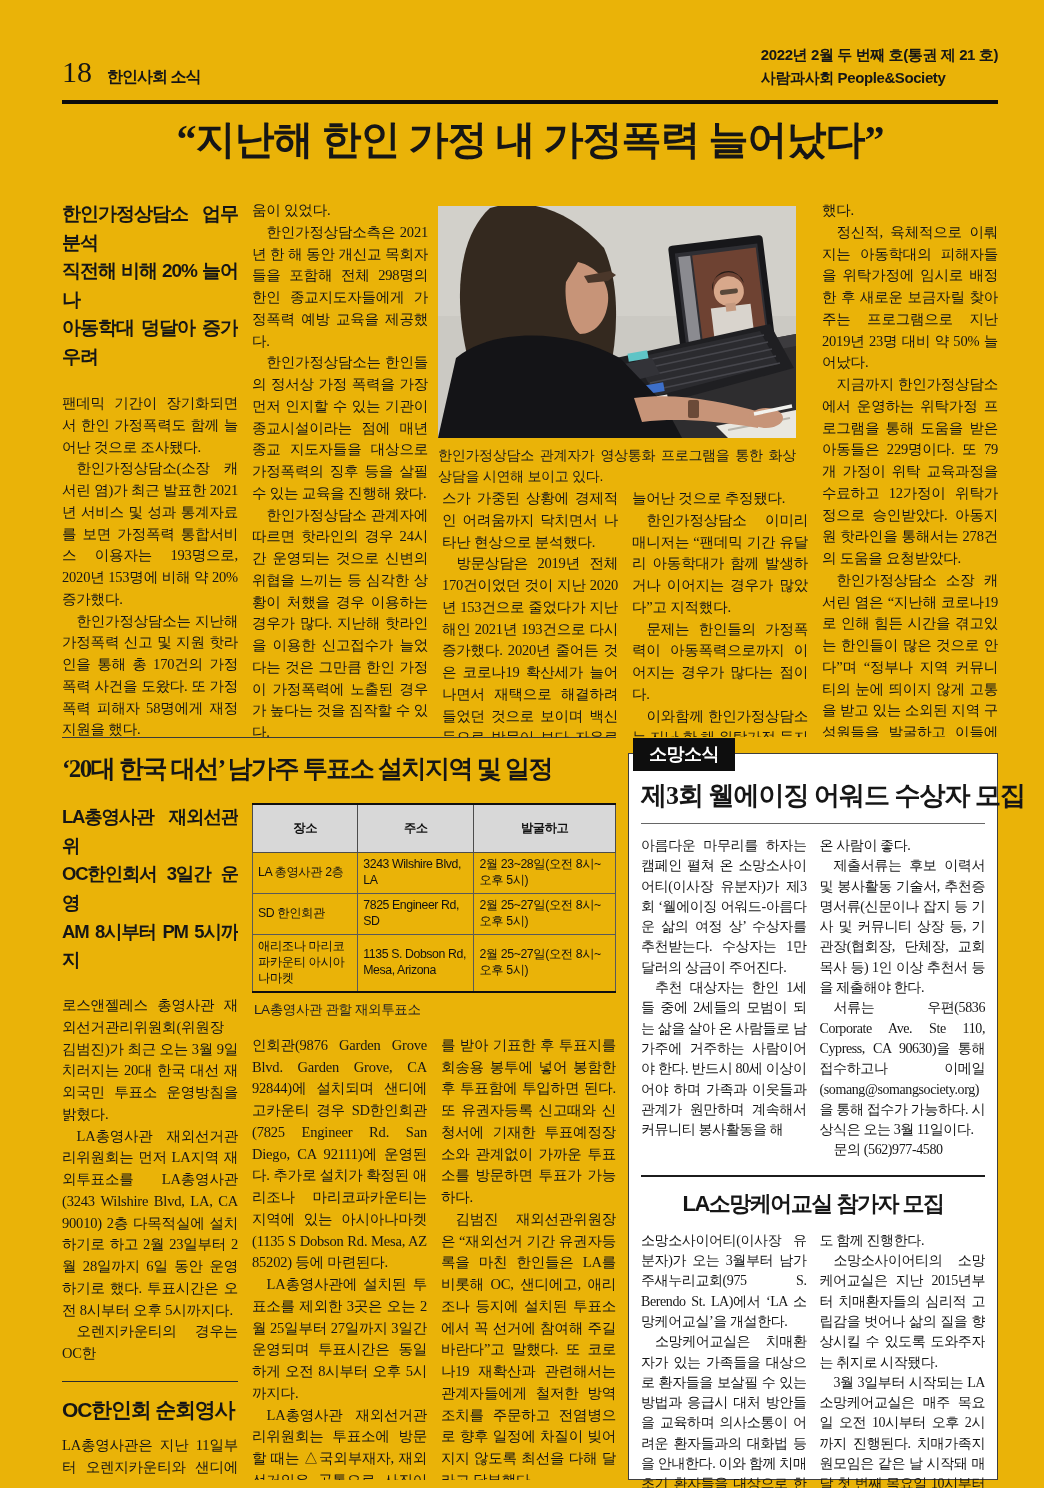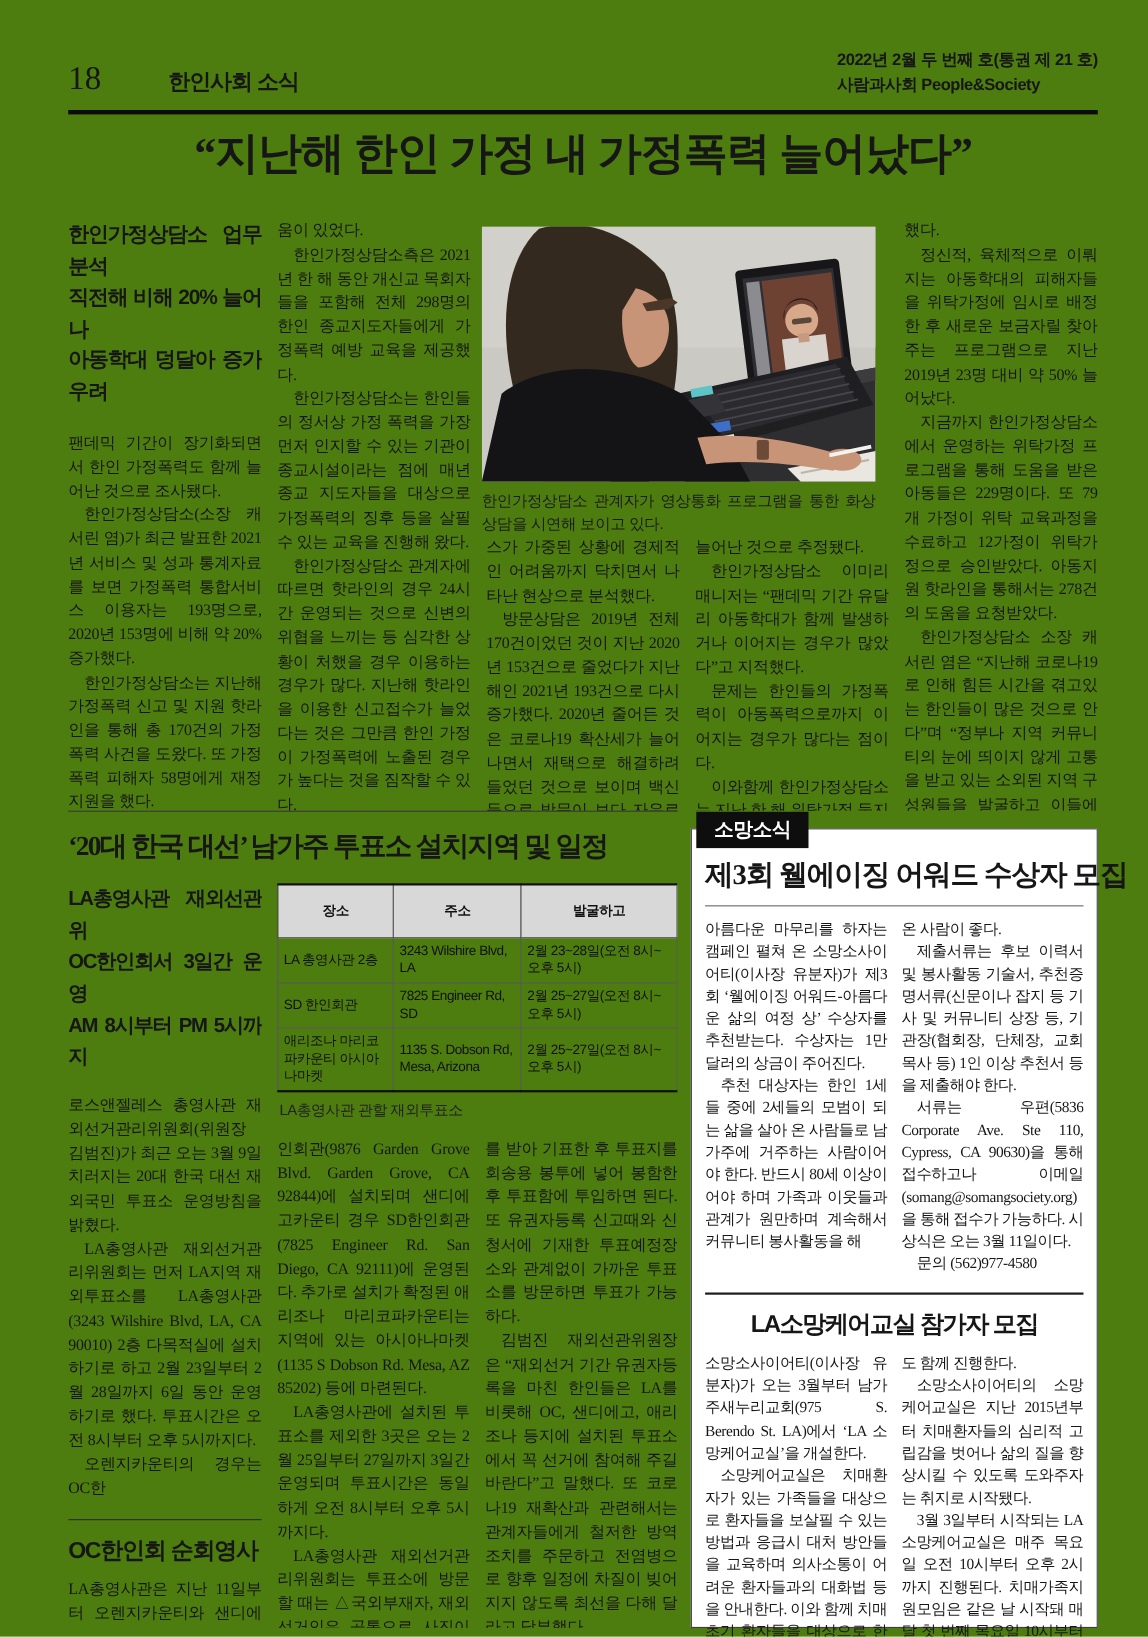--- a/index.html
+++ b/index.html
@@ -1,27 +1,27 @@
 <!DOCTYPE html>
 <html lang="ko"><head>
 <meta charset="utf-8">
 <style>
   * { margin:0; padding:0; box-sizing:border-box; }
   html,body { background:#ffffff; }
   .page {
-    position:relative; width:1044px; height:1488px; background:#4d7c0f;
+    position:relative; width:1044px; height:1488px; background:#eab308;
     color:#161616; font-family:"Liberation Serif", serif; overflow:hidden;
   }
   
   .hdr { position:absolute; top:44px; left:62px; width:936px;
          display:flex; justify-content:space-between; align-items:flex-end; }
   .hdr-left { display:flex; align-items:baseline; gap:15px; }
   .pagenum { font-size:30px; letter-spacing:0; }
   .section-title { font-family:"Liberation Sans", sans-serif; font-weight:700;
-                   font-size:20px; letter-spacing:-1px;margin-left:46px; }
+                   font-size:16px; letter-spacing:-1px; }
   .hdr-right { font-family:"Liberation Sans", sans-serif;
                font-size:15px; font-weight:700; line-height:1.5; letter-spacing:-0.4px; }
   .hrule { position:absolute; left:62px; width:936px; top:100px; height:4px; background:#0c0c0c; }
 
   
   .headline1 { position:absolute; top:112px; left:62px; width:936px; text-align:center;
                font-size:40px; font-weight:700; letter-spacing:-1px; white-space:nowrap; }
   .a1 { position:absolute; top:200px; left:62px; width:936px; height:537px;
         display:flex; gap:14px; overflow:hidden; }
   .ncol { width:176px; flex:none; font-size:14.5px; line-height:1.5;

